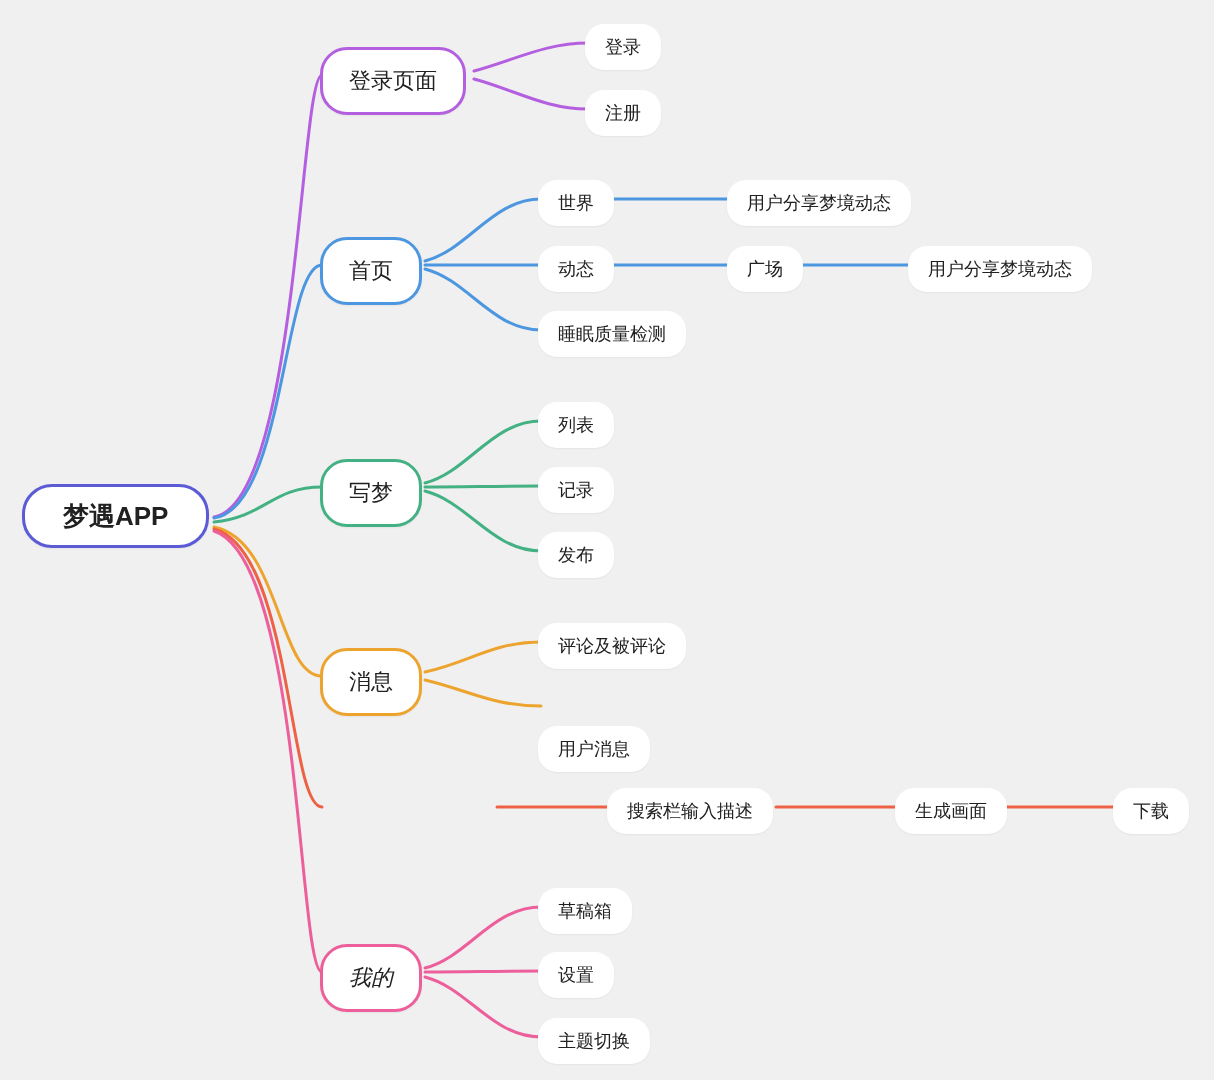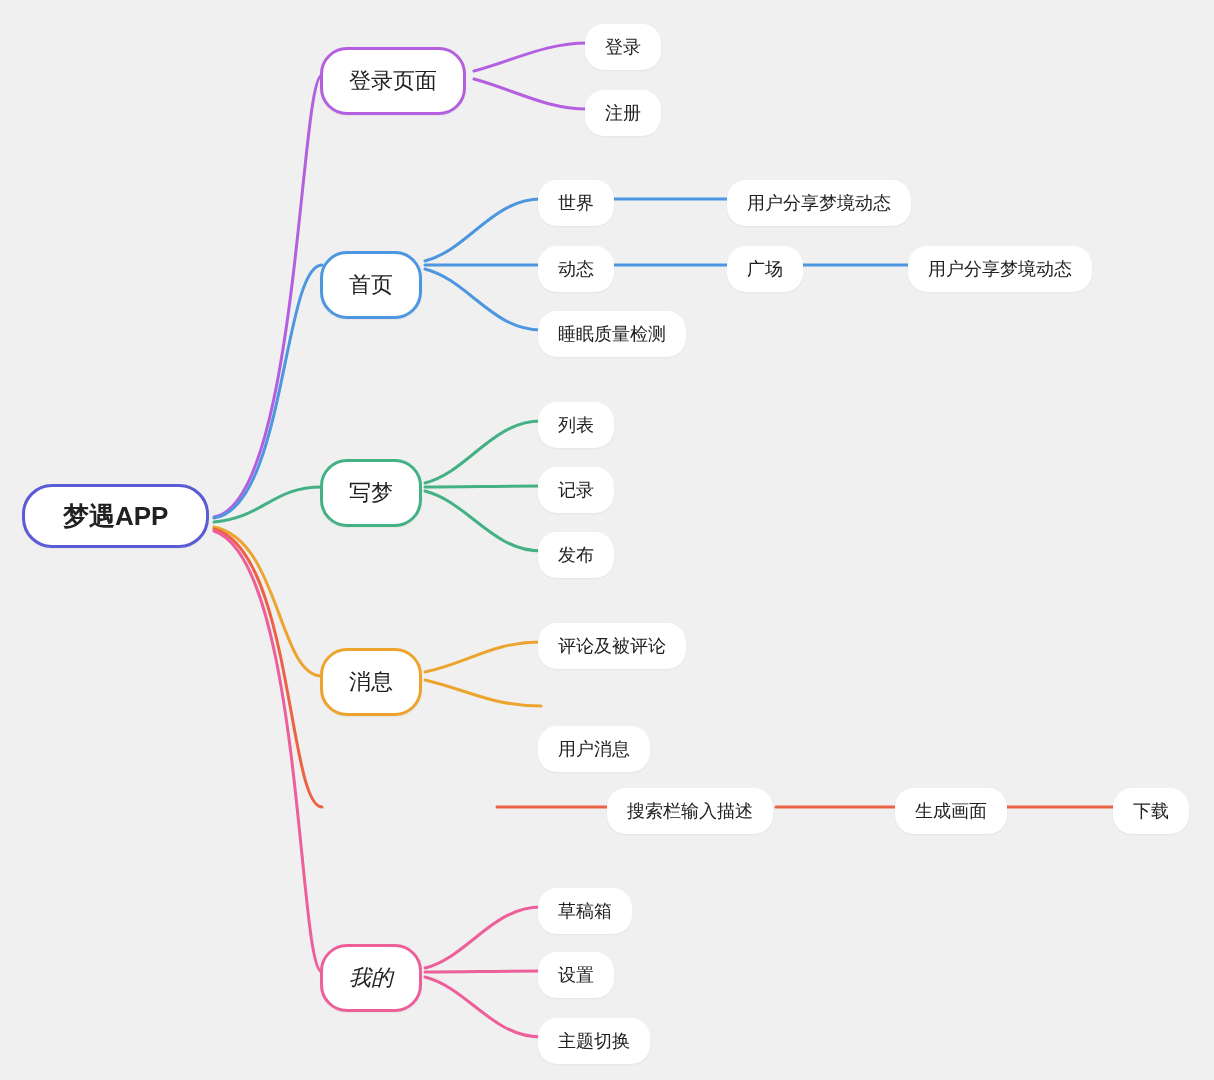--- a/index.html
+++ b/index.html
@@ -88,21 +88,21 @@
     <path d="M 214 531 C 302 560, 298 972, 322 972" stroke="#ed5f9b"></path>
     <path d="M 425 968 C 468 957, 492 907, 541 907" stroke="#ed5f9b"></path>
     <path d="M 425 972 C 468 972, 492 971, 541 971" stroke="#ed5f9b"></path>
     <path d="M 425 977 C 468 988, 492 1037, 541 1037" stroke="#ed5f9b"></path>
   </svg>
 
   <div class="node root" style="left: 22px; top: 484px; border-color: rgb(91, 91, 214);">梦遇APP</div>
 
   <div class="node branch" style="left: 320px; top: 47px; border-color: rgb(180, 95, 224);">登录页面</div>
 
-  <div class="node branch" style="left: 320px; top: 251px; border-color: rgb(77, 150, 224); text-align: center;">首页</div>
+  <div class="node branch" style="left: 320px; top: 237px; border-color: rgb(77, 150, 224); text-align: center;">首页</div>
 
   <div class="node branch" style="left: 320px; top: 648px; border-color: rgb(237, 164, 47);">消息</div>
 
   <div class="node branch" style="left: 320px; top: 459px; border-color: rgb(67, 177, 131);">写梦</div>
 
 
   <div class="node branch" style="left: 320px; top: 944px; border-color: rgb(237, 95, 155); font-style: italic;">我的</div>
 
   <div class="node leaf" style="left:585px; top:24px;">登录</div>
   <div class="node leaf" style="left:585px; top:90px;">注册</div>

